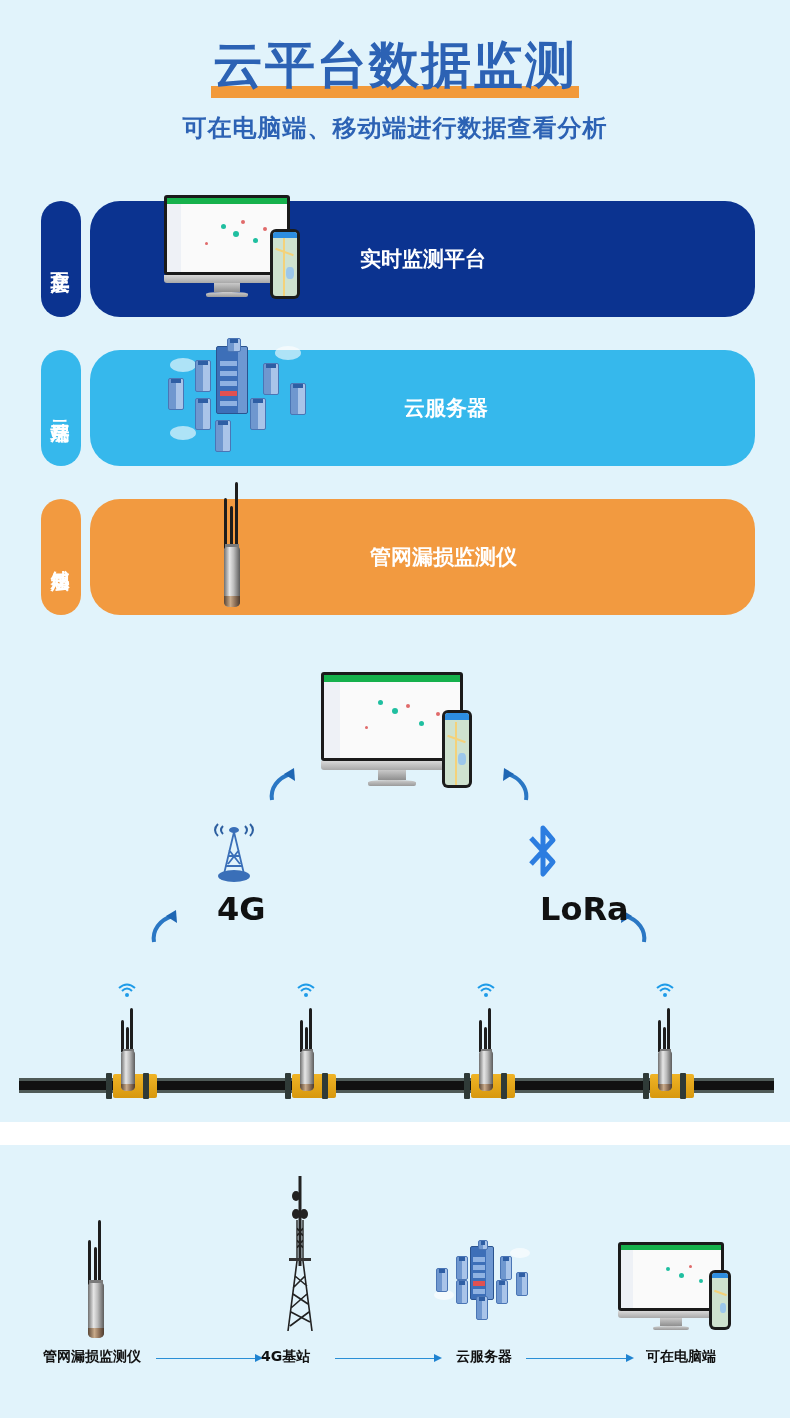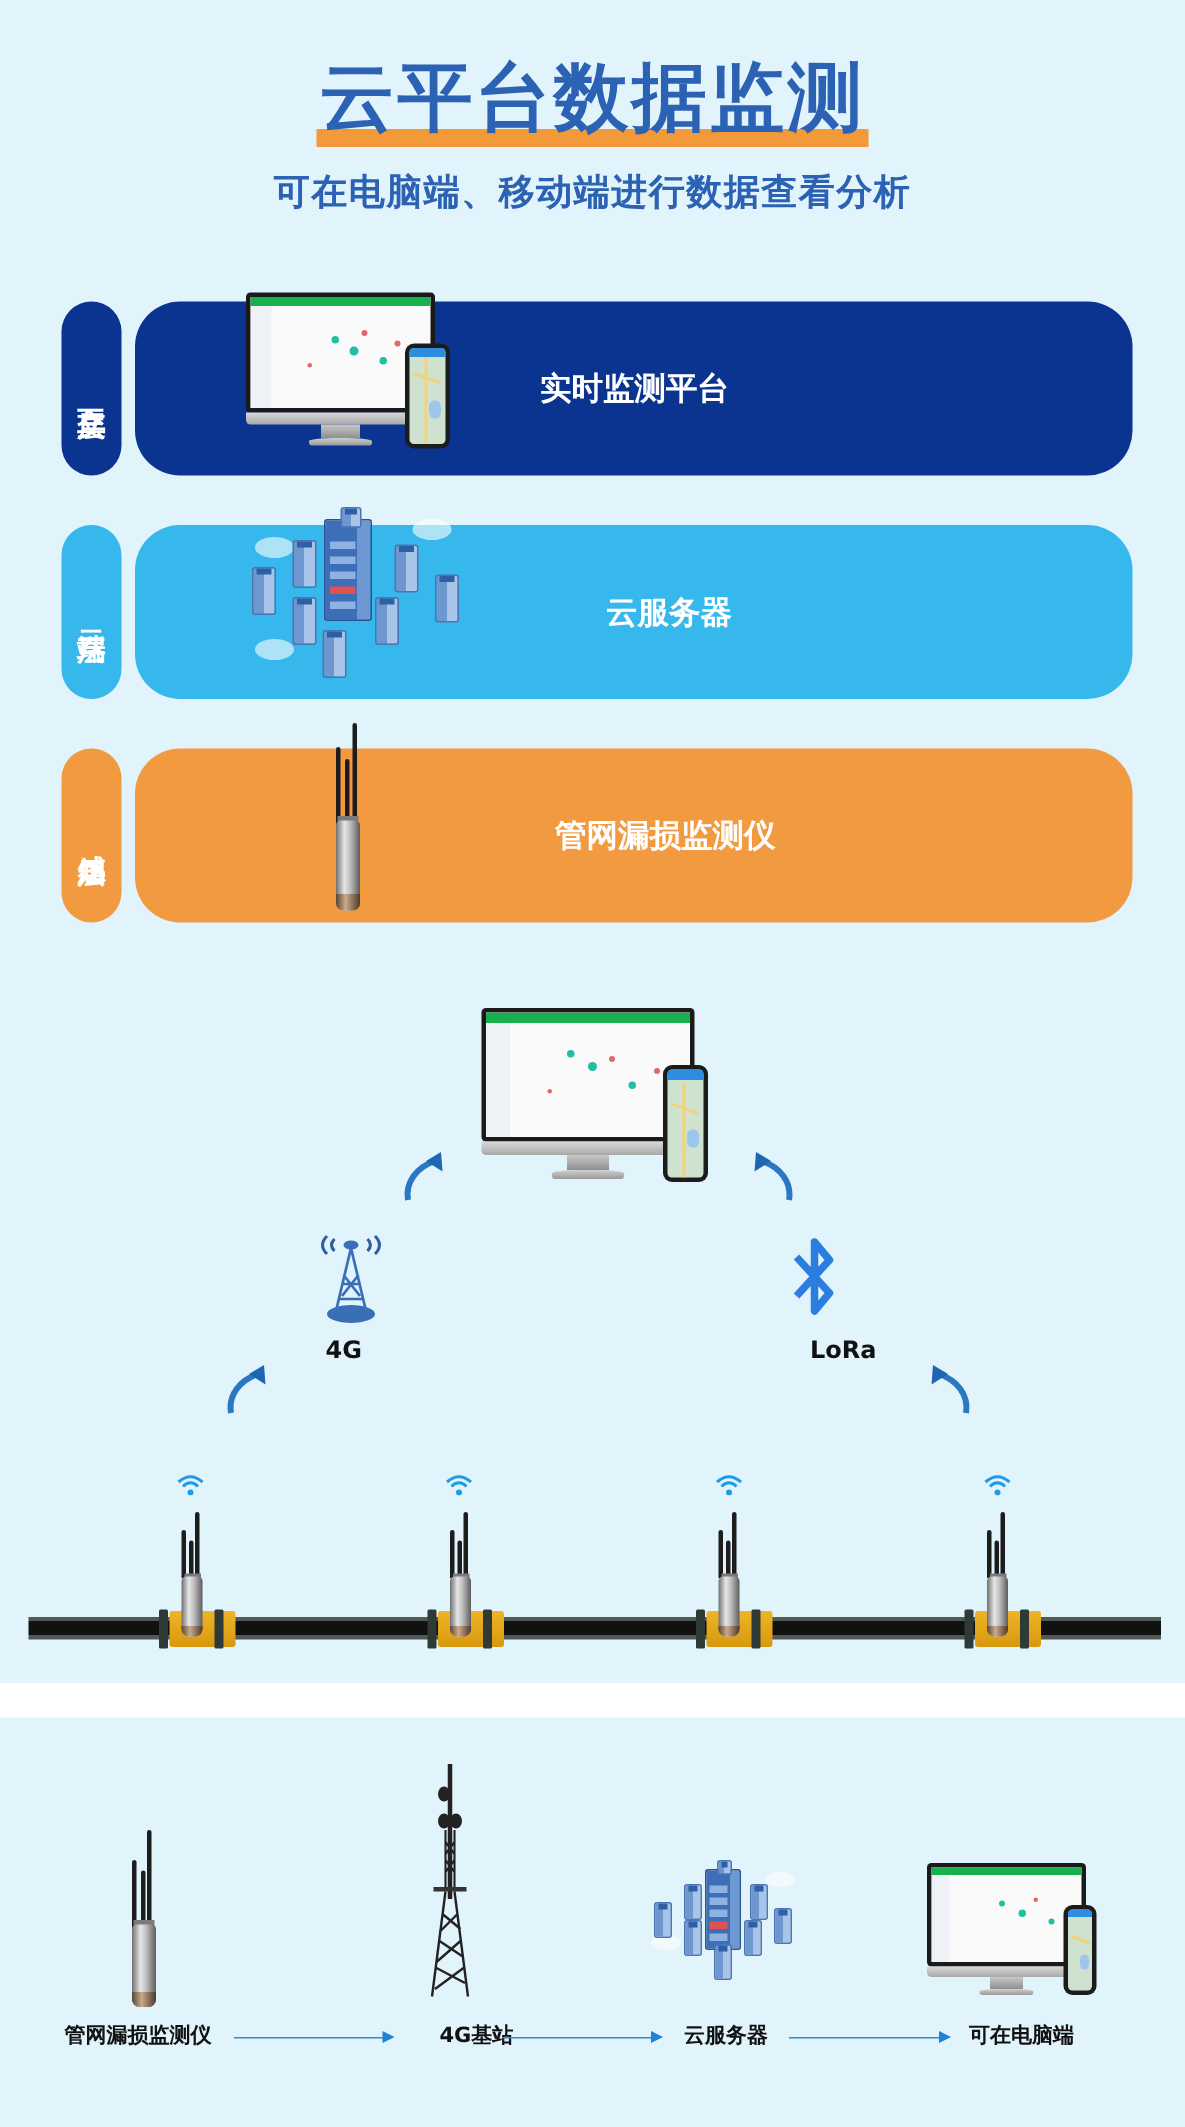--- a/index.html
+++ b/index.html
@@ -106,21 +106,21 @@
   }
   .device .body::after {
     content: ""; position: absolute; left: 0; right: 0; bottom: 0; height: 18%;
     background: linear-gradient(90deg, #5a4636, #c9ab8b 40%, #8d7058 70%, #4c3b2e); border-radius: 0 0 5px 5px;
   }
   .device .cap {
     position: absolute; left: 25%; bottom: 44%; width: 50%; height: 5%; background: #7a7a7a;
   }
 
   
-  .net-label { position: absolute; font-family: "DejaVu Sans", sans-serif; font-weight: bold; color: #111; font-size: 16px; }
+  .net-label { position: absolute; font-family: "DejaVu Sans", sans-serif; font-weight: bold; color: #111; font-size: 32px; }
   .arrow-curve { position: absolute; }
   .tower-icon { position: absolute; }
   .bt-icon { position: absolute; }
 
   
   .pipe {
     position: absolute; left: 19px; top: 1078px; width: 755px; height: 15px;
     background: linear-gradient(#4f5a57 0 20%, #111 20% 80%, #4f5a57 80% 100%);
   }
   .coupler {
@@ -417,17 +417,17 @@
 <div class="phone" style="left:709px; top:1270px; width:22px; height:60px;">
   <div class="p-inner">
     <div class="p-bar"></div>
     <div class="p-road" style="left:10%;top:35%;width:80%;height:2px;transform:rotate(20deg)"></div>
     <div class="p-water" style="left:50%;top:55%;width:6px;height:10px"></div>
   </div>
 </div>
 
 <div class="flow-label" style="left:43px">管网漏损监测仪</div>
 <div class="flow-arrow" style="left:156px; width:105px"></div>
-<div class="flow-label" style="left:293px">4G基站</div>
+<div class="flow-label" style="left:261px">4G基站</div>
 <div class="flow-arrow" style="left:335px; width:105px"></div>
 <div class="flow-label" style="left:456px">云服务器</div>
 <div class="flow-arrow" style="left:526px; width:106px"></div>
 <div class="flow-label" style="left:646px">可在电脑端</div>
 
 </body></html>

